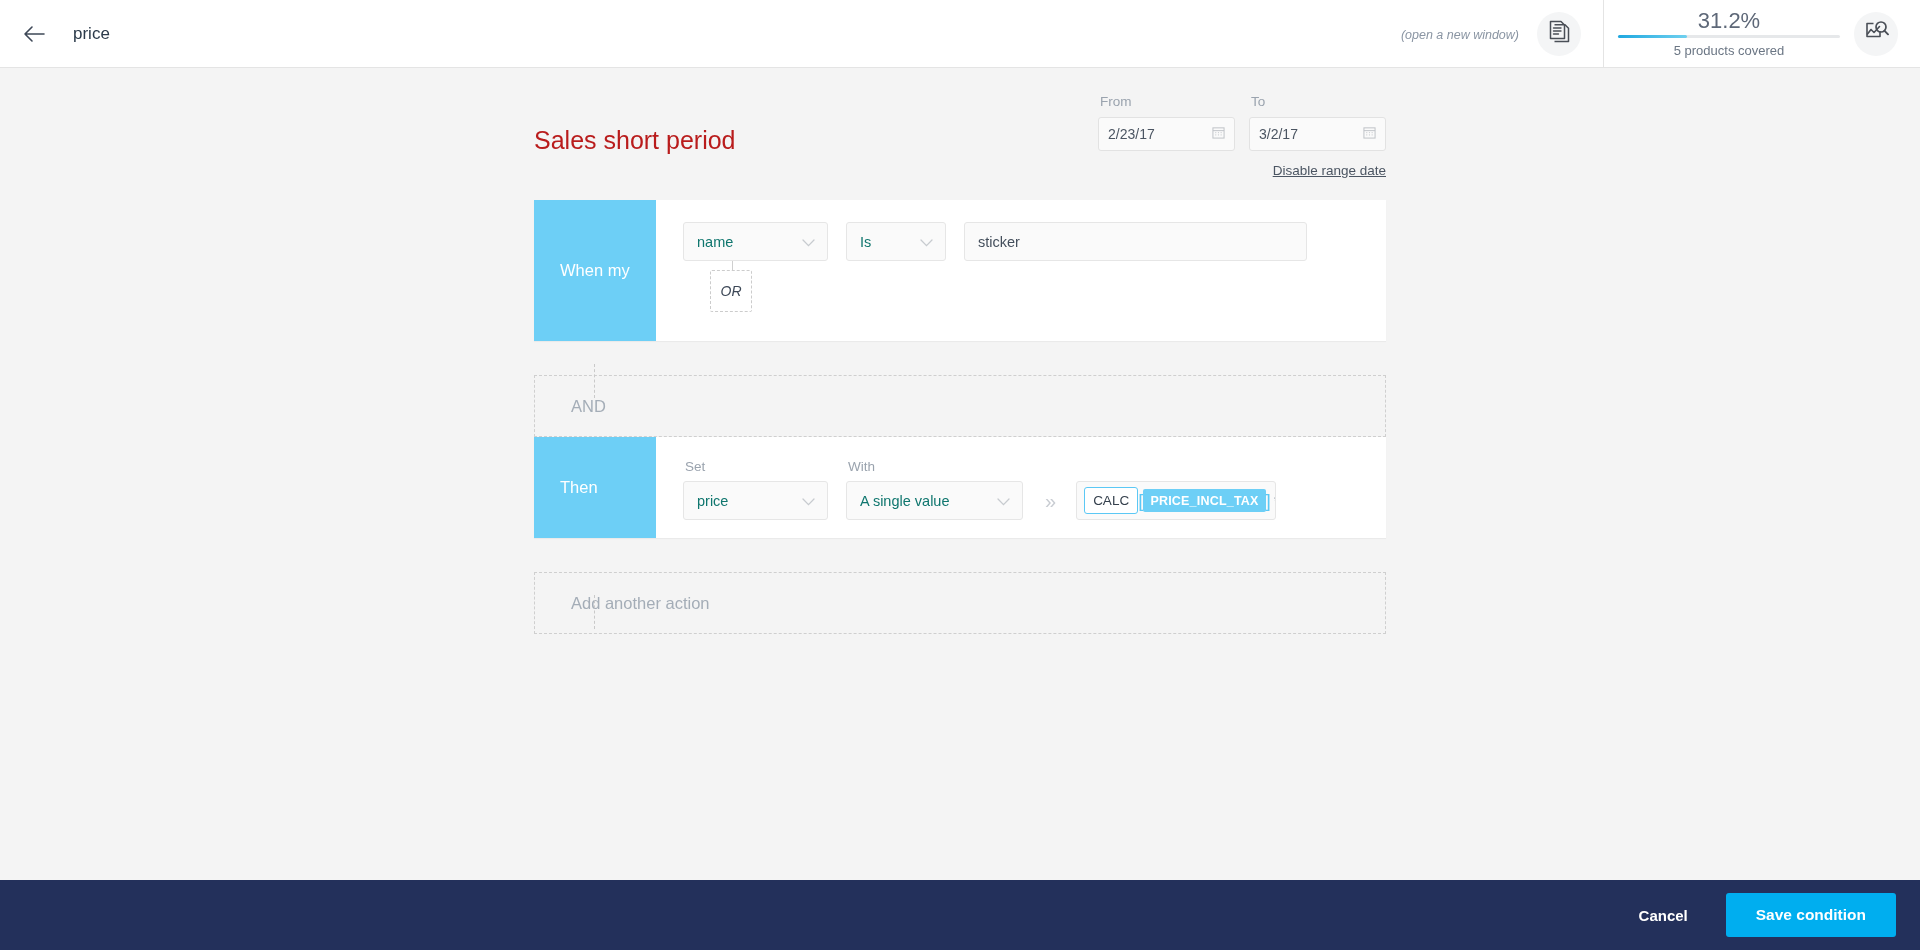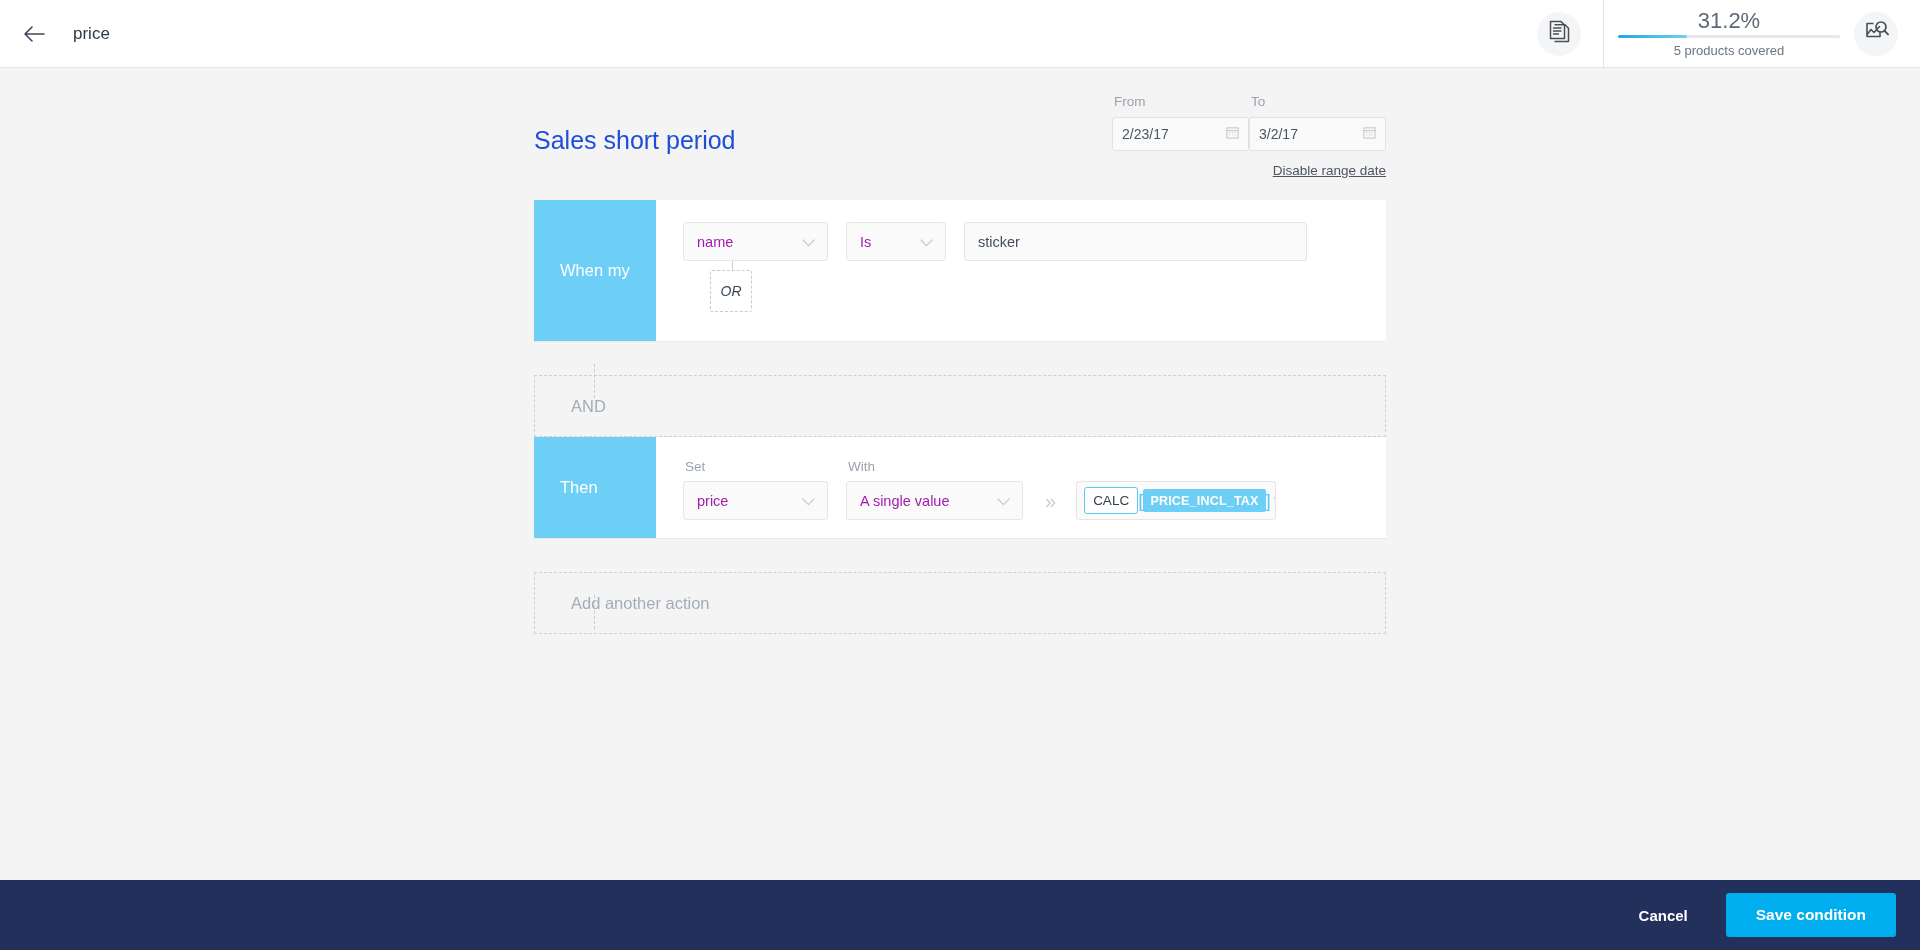--- a/index.html
+++ b/index.html
@@ -93,25 +93,25 @@
     margin: 0 auto;
     padding-top: 26px;
   }
 
   .header-row {
     display: flex; align-items: flex-start;
     justify-content: space-between;
     height: 92px;
   }
   .section-title {
-    font-size: 25px; color: #1d4ed8; font-weight: 400;
+    font-size: 25px; color: #b91c1c; font-weight: 400;
     margin-top: 32px;
   }
   .date-area { display: flex; flex-direction: column; align-items: flex-end; }
-  .date-fields { display: flex; gap: 0; }
+  .date-fields { display: flex; gap: 14px; }
   .date-field { display: flex; flex-direction: column; }
   .date-field .lbl {
     font-size: 13.5px; color: #9aa3ae; margin-bottom: 8px; padding-left: 2px;
   }
   .date-input {
     width: 137px; height: 34px;
     background: #fafafa;
     border: 1px solid #e2e2e2;
     border-radius: 3px;
     display: flex; align-items: center;
@@ -158,21 +158,21 @@
 
   .select {
     height: 39px;
     background: #fafafa;
     border: 1px solid #e6e6e6;
     border-radius: 3px;
     display: flex; align-items: center;
     padding: 0 12px 0 13px;
     cursor: pointer;
   }
-  .select .txt { flex: 1; font-size: 14.5px; color: #a21caf; }
+  .select .txt { flex: 1; font-size: 14.5px; color: #0f766e; }
   .select-name { width: 145px; }
   .select-op   { width: 100px; justify-content: flex-end; }
   .select-set  { width: 145px; }
   .select-with { width: 177px; }
 
   .chev { flex: none; opacity: .45; margin-left: 6px; }
 
   .text-input {
     width: 343px; height: 39px;
     background: #fafafa;
@@ -299,20 +299,24 @@
       <svg width="22" height="18" viewBox="0 0 22 18">
         <path d="M9 2 L2 9 L9 16 M2 9 L21 9" fill="none" stroke="#3e4857" stroke-width="1.6" stroke-linecap="round" stroke-linejoin="round"></path>
       </svg>
     </span>
   </div>
 
   <div class="page-title">price</div>
 
   <div class="topbar-spacer"></div>
 
+  <div class="catalog-link">
+    <div class="main">View my current catalog</div>
+    <div class="sub">(open a new window)</div>
+  </div>
 
   <div class="circle-btn">
     <span>
       <svg width="21" height="23" viewBox="0 0 21 23">
         <path d="M1.5 1.5 H12 L15.5 5 V18.5 H1.5 Z" fill="none" stroke="#4a4f57" stroke-width="1.5" stroke-linejoin="round"></path>
         <path d="M5.5 4.8 H16 L19.5 8.3 V21.5 H5.5" fill="none" stroke="#4a4f57" stroke-width="1.5" stroke-linejoin="round"></path>
         <path d="M4.5 8 H12 M4.5 11 H12 M4.5 14 H9.5" stroke="#4a4f57" stroke-width="1.4" stroke-linecap="round"></path>
       </svg>
     </span>
   </div>

